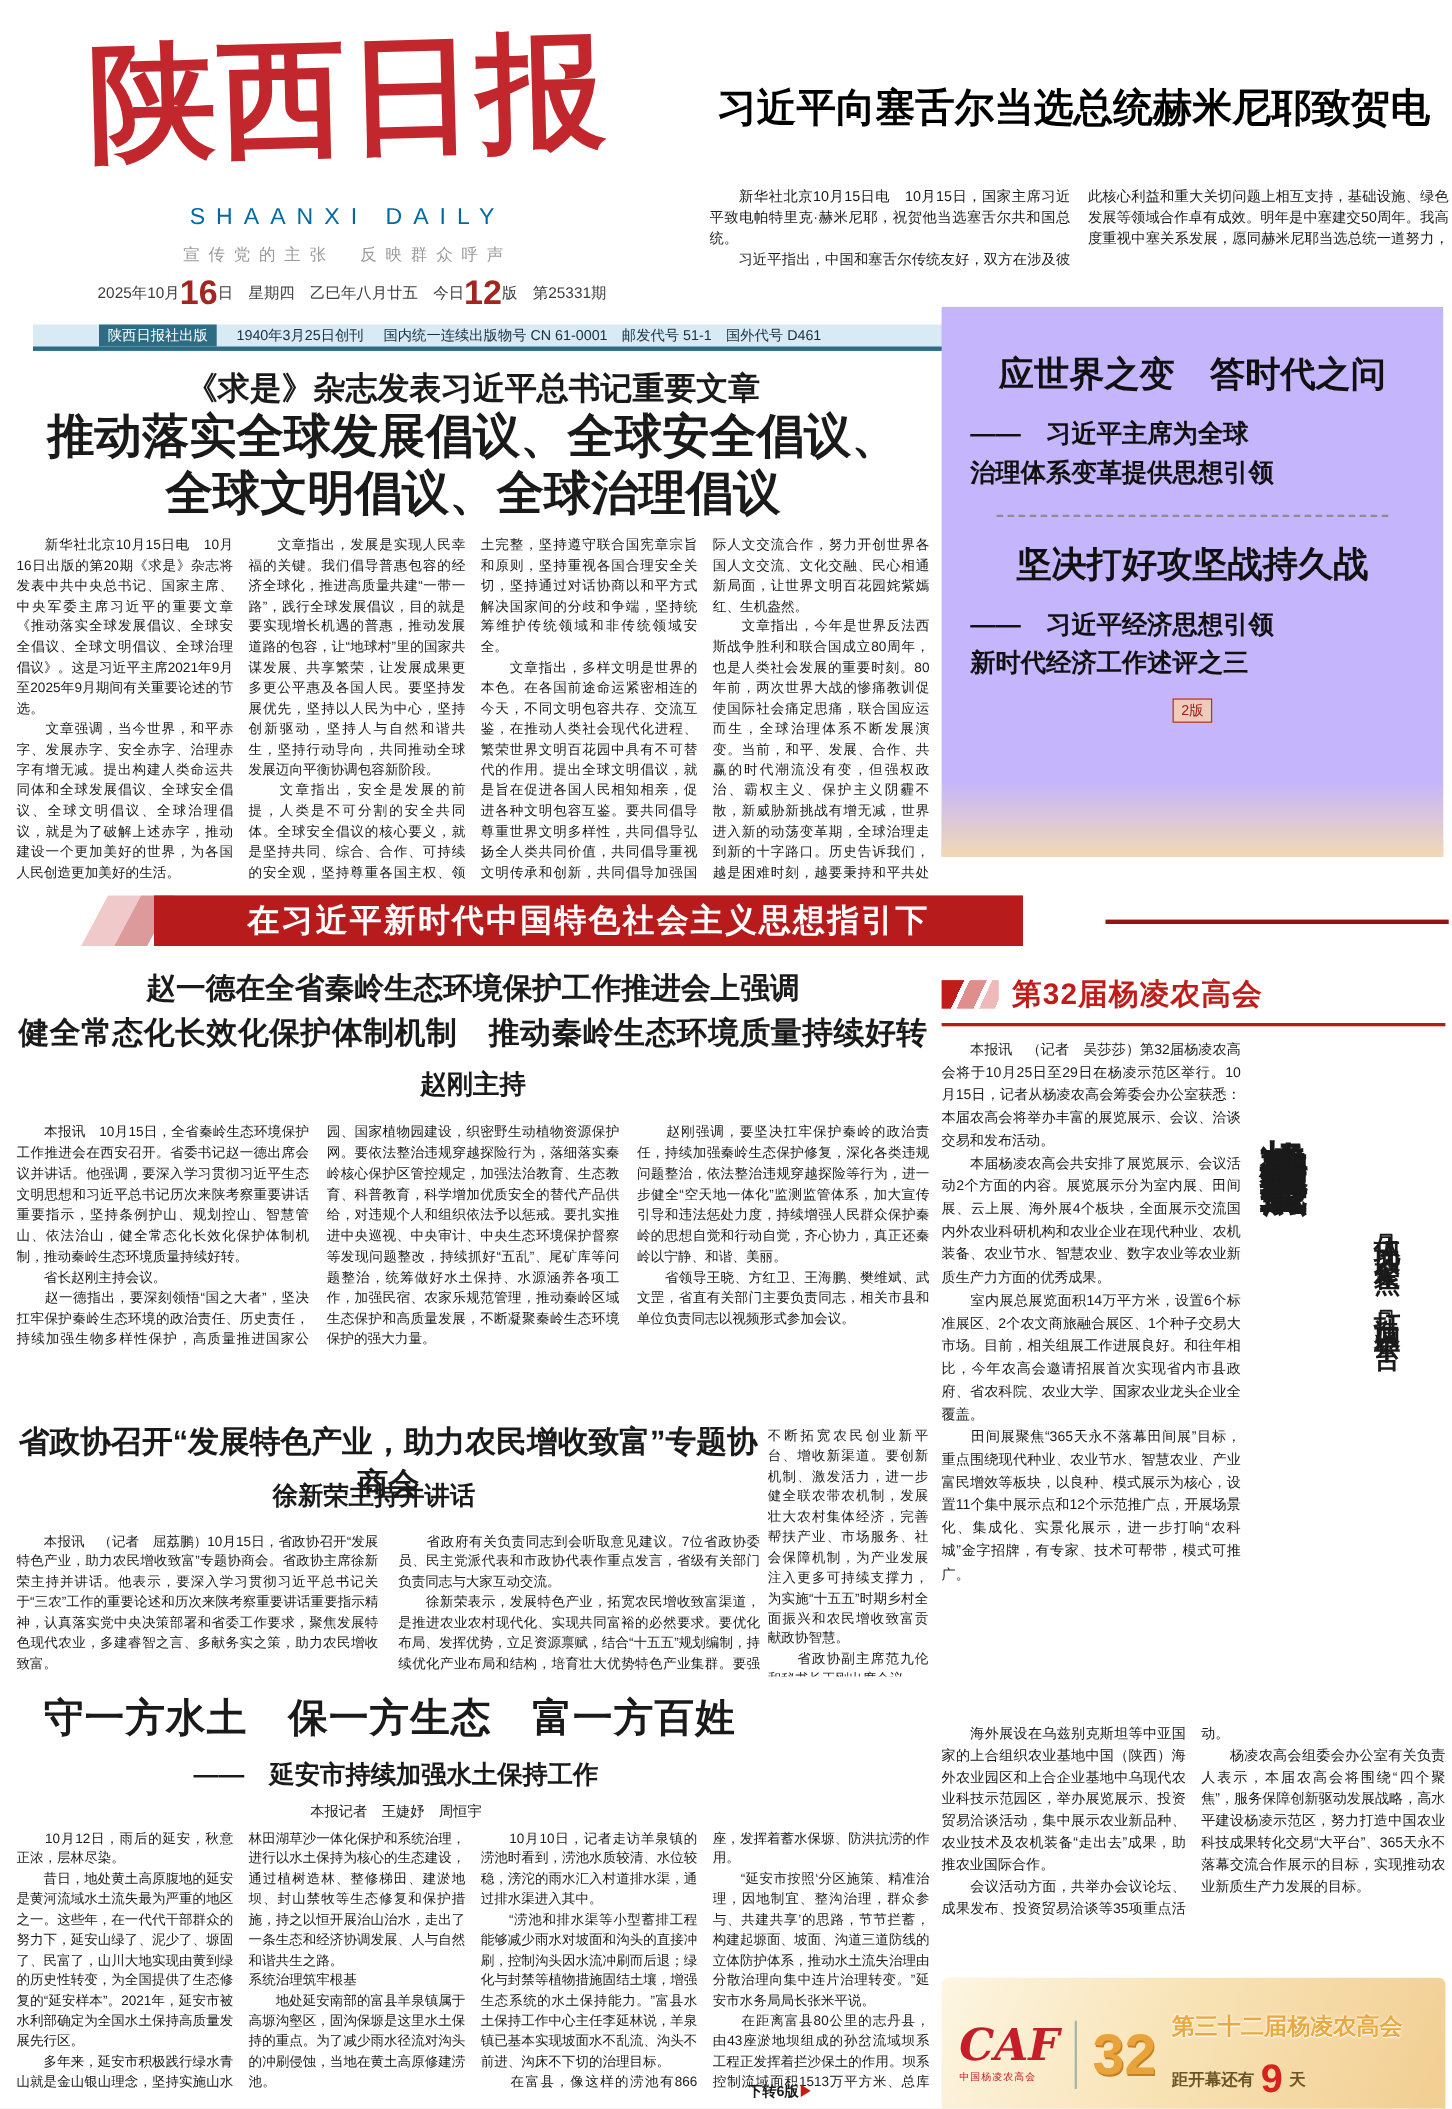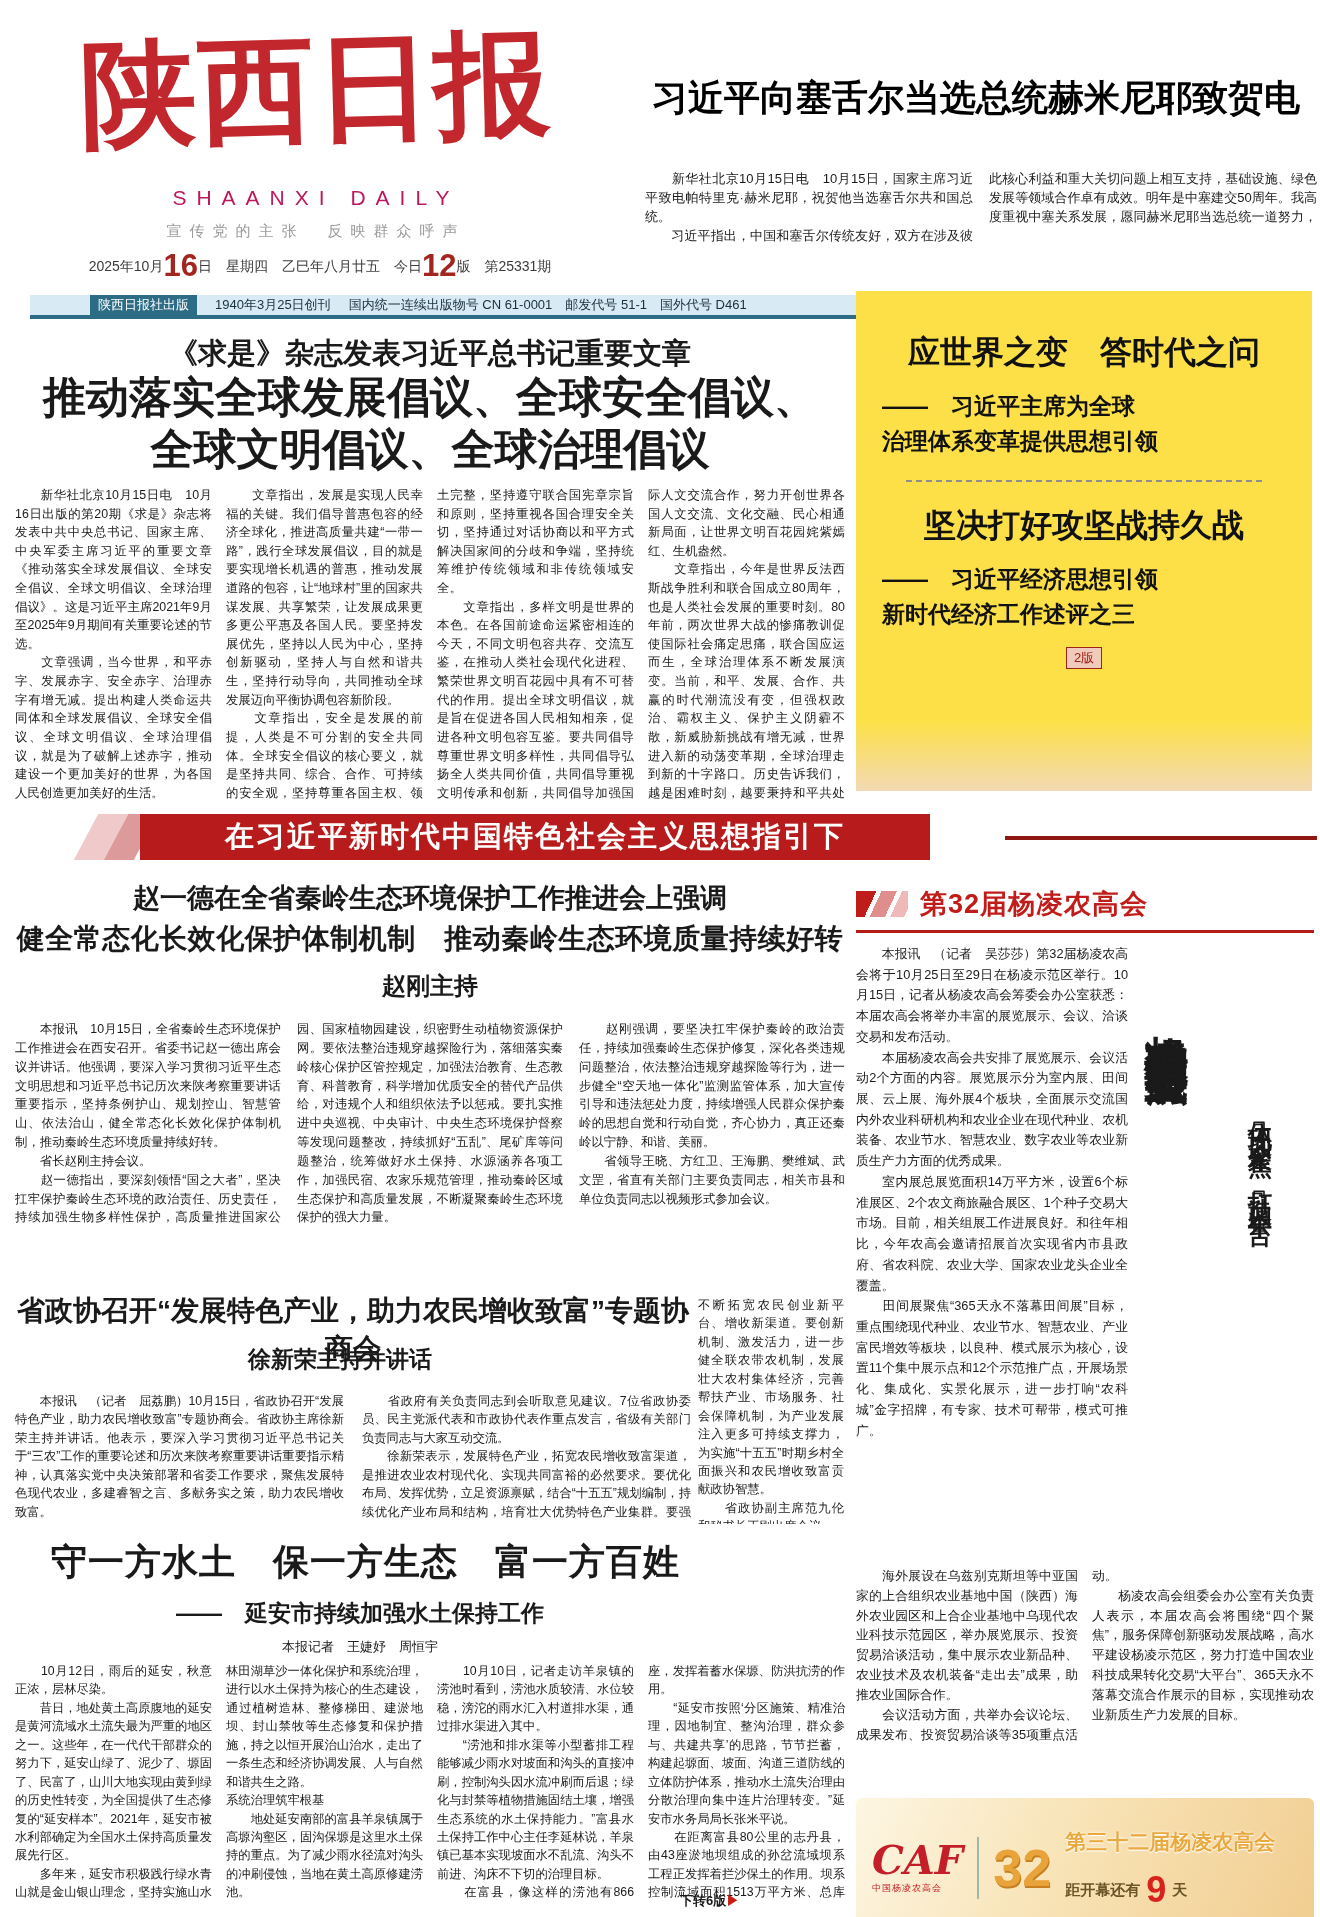--- a/index.html
+++ b/index.html
@@ -4,39 +4,39 @@
 <style>
   html,body{margin:0;padding:0;background:#e8e8e8;}
   .page{position:relative;width:1320px;height:1917px;margin:0 auto;background:#fff;overflow:hidden;
         font-family:"Liberation Sans",sans-serif;color:#1a1a1a;}
   .abs{position:absolute;}
   .jtext{white-space:pre-line;text-align:justify;overflow:hidden;}
   
   .brand{left:66px;top:4px;width:500px;text-align:center;font-family:"DejaVu Serif",serif;
          font-weight:bold;font-size:116px;line-height:1.45;color:#c1272d;letter-spacing:2px;
          transform:rotate(-1.5deg);}
-  .brand-en{left:66px;top:186px;width:500px;text-align:center;color:#be185d;font-size:21px;letter-spacing:10px;}
+  .brand-en{left:66px;top:186px;width:500px;text-align:center;color:#0369a1;font-size:21px;letter-spacing:10px;}
   .slogan{left:66px;top:222px;width:500px;text-align:center;color:#9a9a9a;font-size:15px;letter-spacing:8px;}
   .dateline{left:40px;top:250px;width:560px;text-align:center;font-size:14px;color:#3b3b3b;}
   .big-red{font-size:31px;font-weight:bold;color:#a3251f;vertical-align:-5px;line-height:1;}
   
   .g-head{left:636px;top:74px;width:680px;text-align:center;font-weight:900;font-size:36px;color:#000;}
   .g-body{left:645px;top:170px;width:672px;height:86px;column-count:2;column-gap:16px;
           font-size:13px;line-height:1.45;}
   
   .pubbar{left:30px;top:295px;width:1260px;height:24px;background:#d8eaf4;border-bottom:4px solid #2c6d85;
           display:flex;align-items:center;gap:18px;padding-left:60px;box-sizing:border-box;font-size:13px;color:#16303c;}
   .pub-badge{background:#2c6d85;color:#fff;padding:1px 8px;font-size:13px;}
   
   .q-kicker{left:15px;top:334px;width:830px;text-align:center;font-size:29px;font-weight:bold;}
   .q-head{left:15px;top:372px;width:830px;text-align:center;font-weight:900;font-size:43px;line-height:1.2;white-space:pre-line;}
   .q-body{left:15px;top:486px;width:830px;height:334px;column-count:4;column-gap:14px;
           font-size:12.4px;line-height:1.5;}
   
-  .sidebar{left:856px;top:291px;width:456px;height:500px;background:#fde047;box-sizing:border-box;
+  .sidebar{left:856px;top:279px;width:456px;height:500px;background:#c4b5fd;box-sizing:border-box;
            padding:40px 26px 0;}
   .sb-t{font-family:"DejaVu Serif",serif;font-weight:900;font-size:32px;text-align:center;color:#111;}
   .sb-s{margin-top:14px;font-size:23px;font-weight:bold;line-height:1.5;white-space:pre-line;color:#111;}
   .sb-div{margin:22px auto;width:88%;border-top:2px dashed #8d8d8d;}
   .sb-badge{margin:16px auto 0;width:max-content;background:#f0cabb;color:#a02318;border:1px solid #a02318;
             font-size:13px;padding:0 7px;line-height:1.5;}
   .sb-art{position:absolute;left:0;right:0;bottom:0;height:70px;
           background:linear-gradient(to top,#f2d9b4,rgba(242,217,180,0));}
   
   .stripe{top:814px;width:30px;height:46px;transform:skewX(-28deg);}
@@ -62,21 +62,21 @@
   .v-sub{left:1244px;top:1104px;height:440px;writing-mode:vertical-rl;font-weight:bold;font-size:24px;letter-spacing:5px;}
   .rail-b2{left:856px;top:1566px;width:458px;height:222px;column-count:2;column-gap:14px;
            font-size:12.8px;line-height:1.55;}
   
   .z-head{left:15px;top:1292px;width:676px;text-align:center;font-weight:900;font-size:28px;}
   .z-sub{left:2px;top:1344px;width:676px;text-align:center;font-size:23px;font-weight:bold;}
   .z-side{left:698px;top:1296px;width:146px;height:228px;font-size:12.3px;line-height:1.5;}
   .z-body{left:15px;top:1392px;width:676px;height:136px;column-count:2;column-gap:18px;
           font-size:12.3px;line-height:1.5;}
   
-  .y-head{left:40px;top:1538px;width:640px;text-align:right;font-weight:900;font-size:36px;letter-spacing:1px;}
+  .y-head{left:40px;top:1538px;width:640px;text-align:left;font-weight:900;font-size:36px;letter-spacing:1px;}
   .y-sub{left:40px;top:1598px;width:640px;text-align:center;font-size:23px;font-weight:bold;}
   .y-byline{left:40px;top:1638px;width:640px;text-align:center;font-size:13px;color:#222;}
   .y-body{left:15px;top:1662px;width:830px;height:252px;column-count:4;column-gap:14px;
           font-size:12.3px;line-height:1.5;}
   .y-jump{left:680px;top:1892px;width:160px;text-align:left;font-size:13px;font-weight:bold;}
   .arrow{color:#c81c12;}
   
   .ad{left:856px;top:1798px;width:458px;height:140px;border-radius:6px;box-sizing:border-box;
       background:linear-gradient(115deg,#fdf6e3 0%,#f8e3b6 45%,#f1cd90 100%);
       display:flex;align-items:center;gap:14px;padding:10px 16px;}

